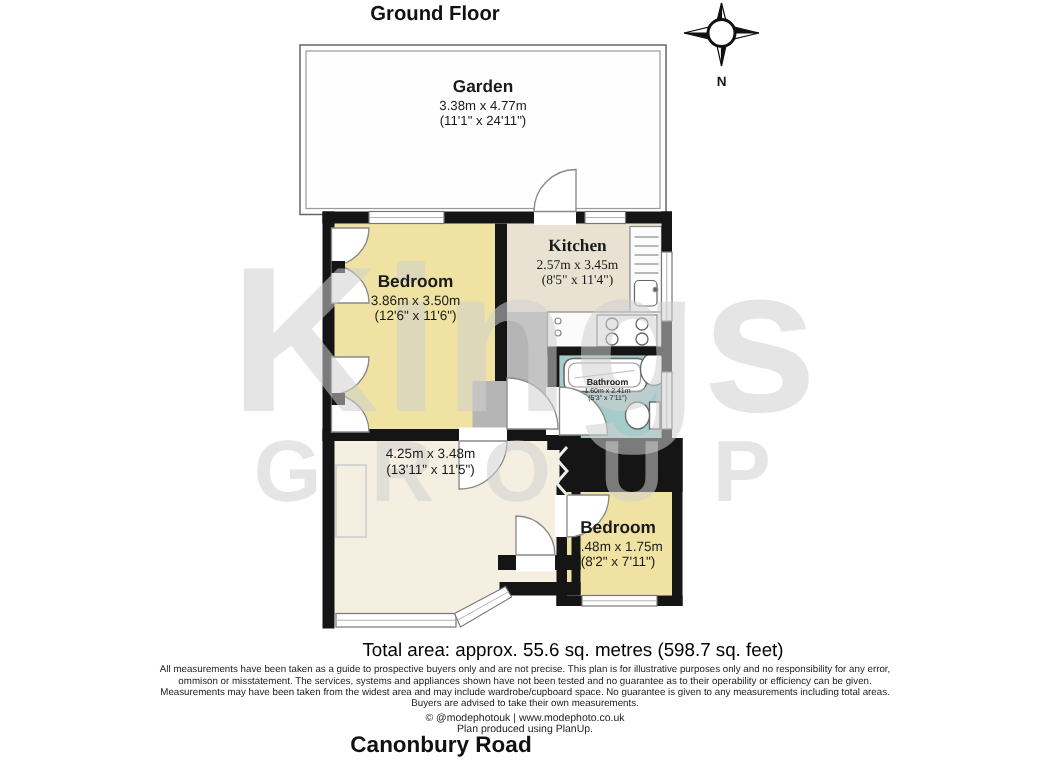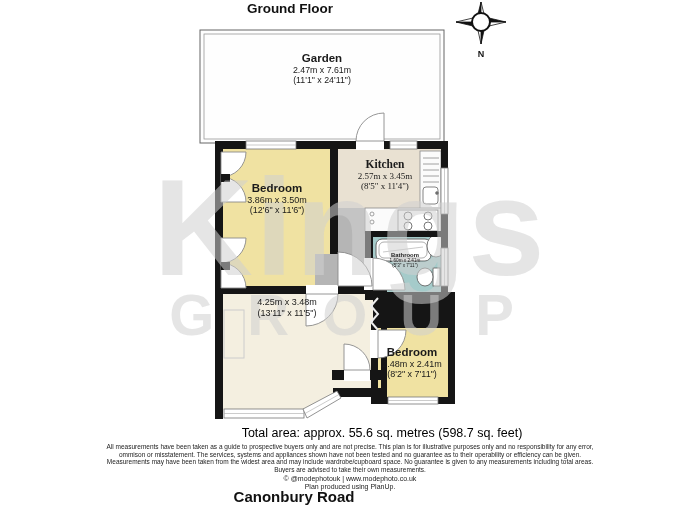--- a/index.html
+++ b/index.html
@@ -168,21 +168,21 @@
     </g>
 
     <polyline points="378,298 371,306 378,314 371,322 378,330" fill="none" stroke="#ededed" stroke-width="2"></polyline>
   </svg>
 
   <div id="wm1" class="wm">Kings</div>
   <div id="wm2" class="wm">GROUP</div>
 
   <div class="room-label" style="left:252px;top:52px;width:140px;">
     <div class="rl-name">Garden</div>
-    <div class="rl-dim-g">2.47m x 7.61m</div>
+    <div class="rl-dim-g">3.38m x 4.77m</div>
     <div class="rl-dim-g">(11'1" x 24'11")</div>
   </div>
 
   <div class="room-label" style="left:207px;top:182px;width:140px;">
     <div class="rl-name">Bedroom</div>
     <div class="rl-dim">3.86m x 3.50m</div>
     <div class="rl-dim">(12'6" x 11'6")</div>
   </div>
 
   <div class="room-label" style="left:325px;top:158px;width:120px;font-family:Liberation Serif, serif;">
@@ -199,21 +199,21 @@
     </div>
   </div>
 
   <div class="room-label" style="left:222px;top:297px;width:130px;">
     <div class="rl-dim">4.25m x 3.48m</div>
     <div class="rl-dim">(13'11" x 11'5")</div>
   </div>
 
   <div class="room-label" style="left:347px;top:346px;width:130px;">
     <div class="rl-name">Bedroom</div>
-    <div class="rl-dim">2.48m x 2.41m</div>
+    <div class="rl-dim">2.48m x 1.75m</div>
     <div class="rl-dim">(8'2" x 7'11")</div>
   </div>
 
   <div id="total-area" class="abs">Total area: approx. 55.6 sq. metres (598.7 sq. feet)</div>
 
   <div id="disclaimer" class="abs">
     <div class="inner">
       <div>All measurements have been taken as a guide to prospective buyers only and are not precise. This plan is for illustrative purposes only and no responsibility for any error,</div>
       <div>ommison or misstatement. The services, systems and appliances shown have not been tested and no guarantee as to their operability or efficiency can be given.</div>
       <div>Measurements may have been taken from the widest area and may include wardrobe/cupboard space. No guarantee is given to any measurements including total areas.</div>

